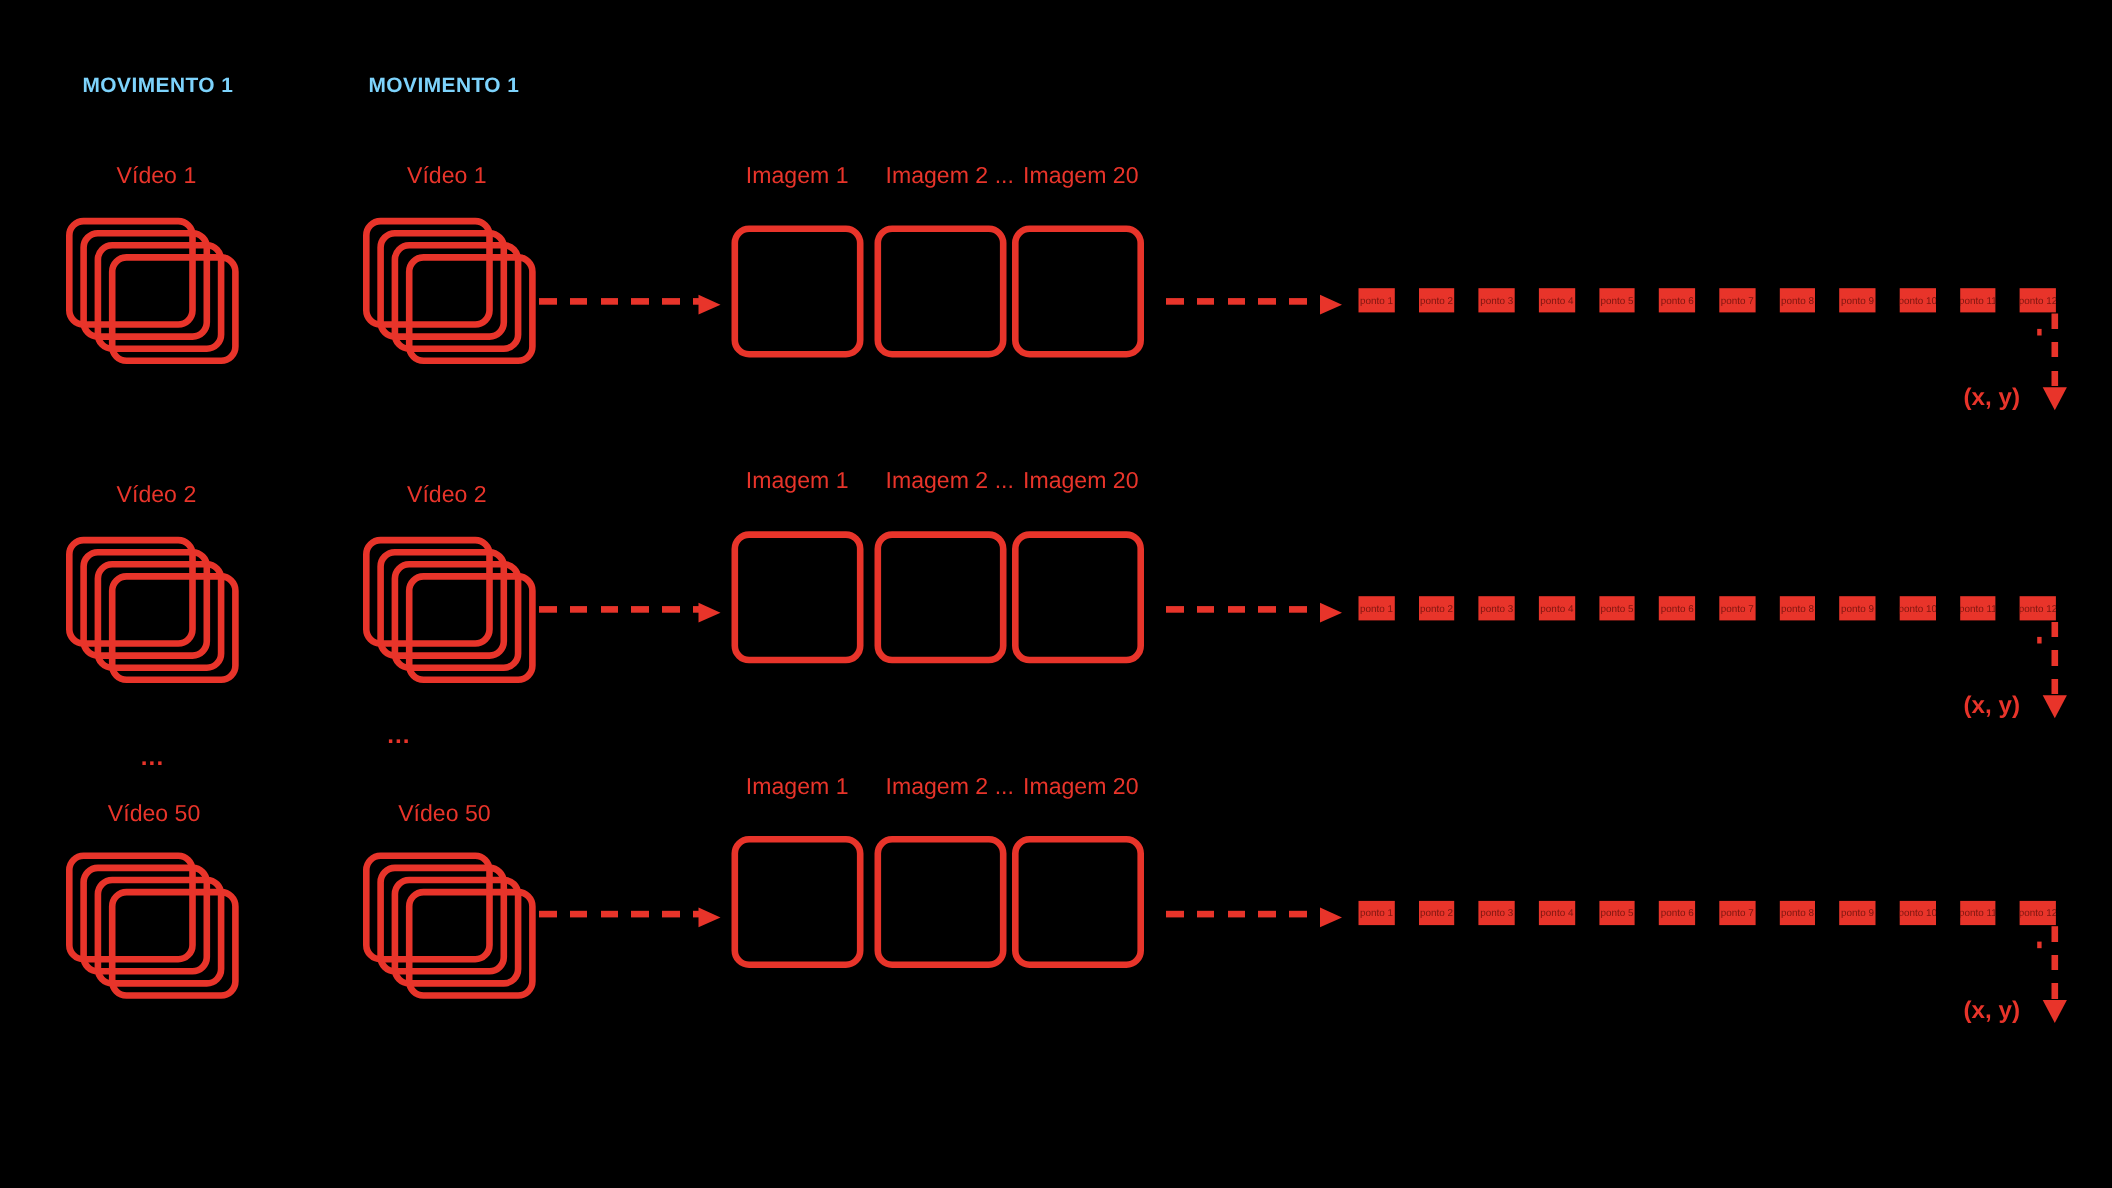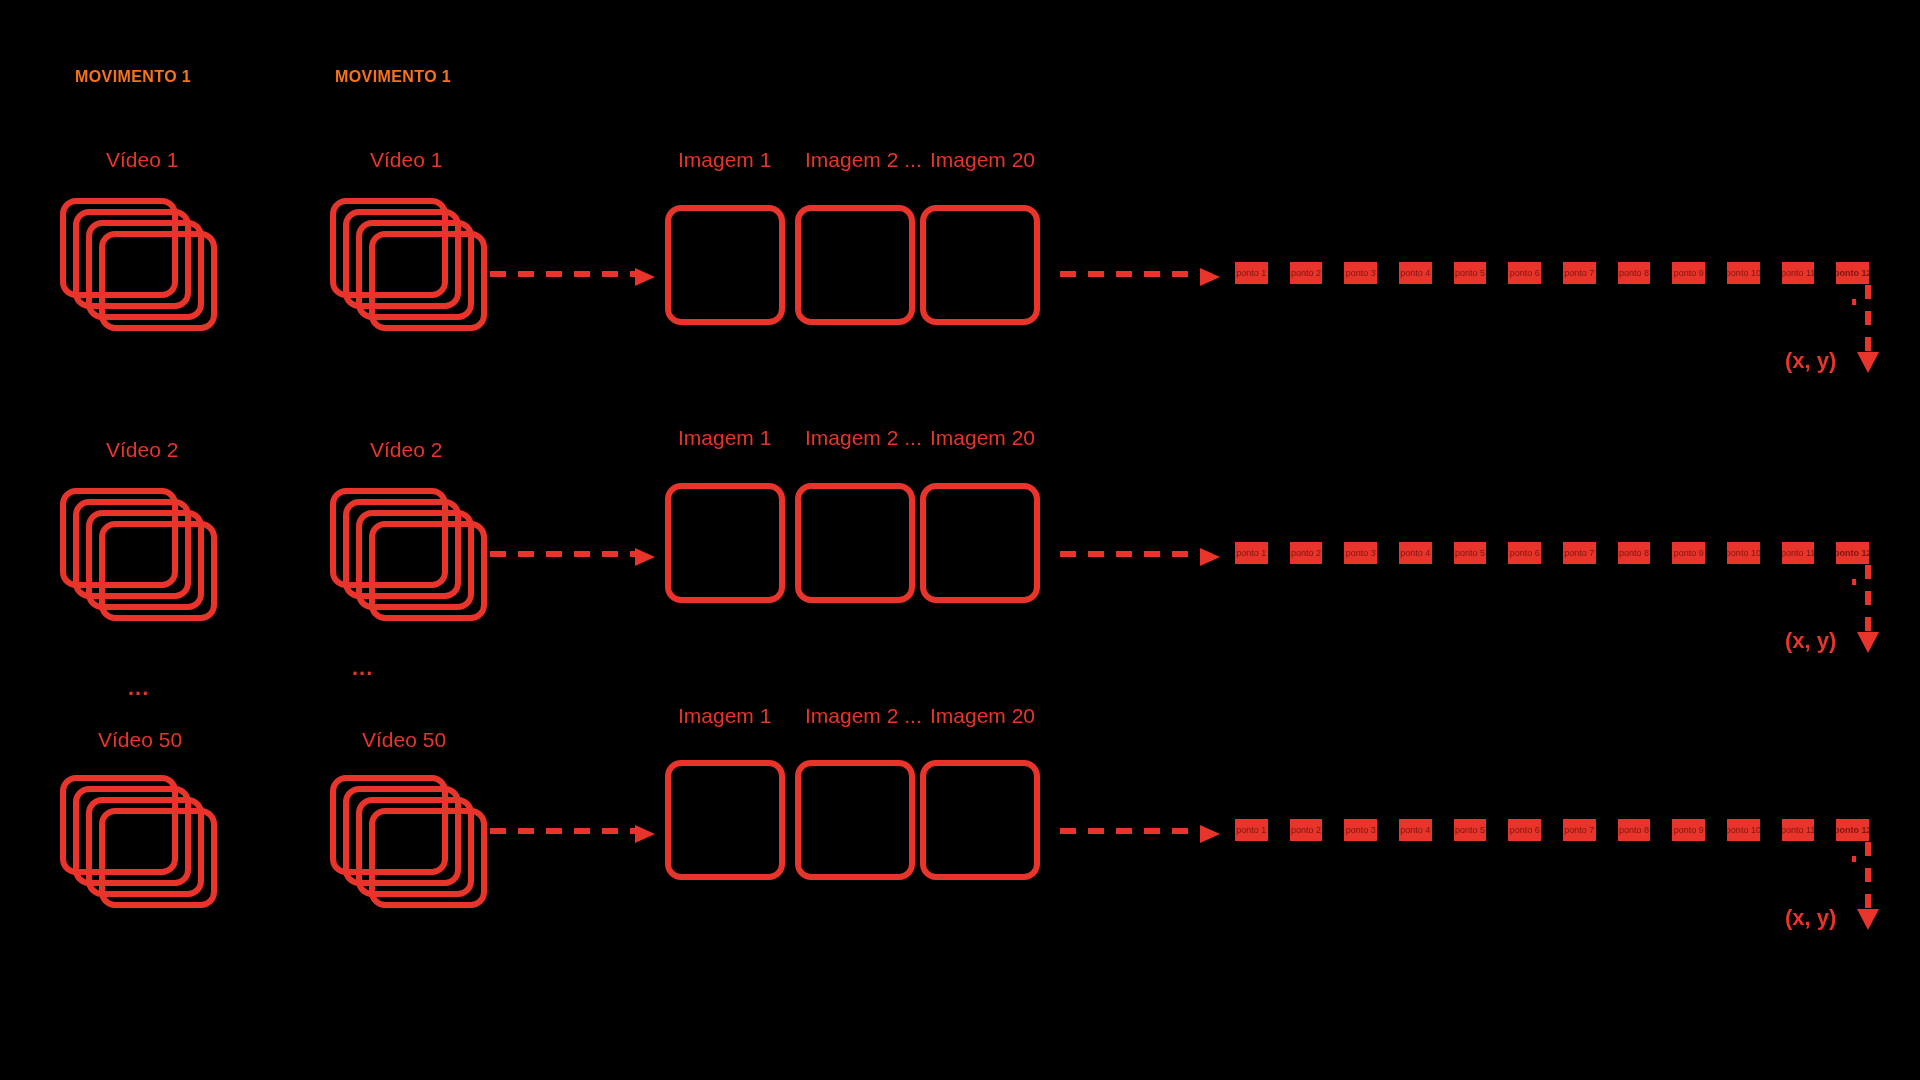--- a/index.html
+++ b/index.html
@@ -20,24 +20,24 @@
   .stage {
     position: absolute;
     left: 0; top: 0;
     width: 1920px;
     height: 1080px;
   }
 
   
   .movement-heading {
     position: absolute;
-    font-size: 16px;
+    font-size: 19px;
     font-weight: bold;
     letter-spacing: 0.4px;
-    color: #f97316;
+    color: #7dd3fc;
     white-space: nowrap;
   }
 
   
   .item-label {
     position: absolute;
     font-size: 21px;
     font-weight: normal;
     color: #e8342a;
     white-space: nowrap;
@@ -120,21 +120,21 @@
     background: #e8342a;
     margin-right: 22px;
     font-size: 9px;
     color: #7d1610;
     display: flex;
     align-items: center;
     justify-content: center;
     overflow: hidden;
     white-space: nowrap;
   }
-  .vector-track .ponto:last-child { margin-right: 16px; font-weight: bold; }
+  .vector-track .ponto:last-child { margin-right: 16px; }
 
   
   .down-arrow {
     position: absolute;
     width: 12px;
   }
   .down-arrow .shaft {
     position: absolute;
     left: 3px;
     top: 0;

